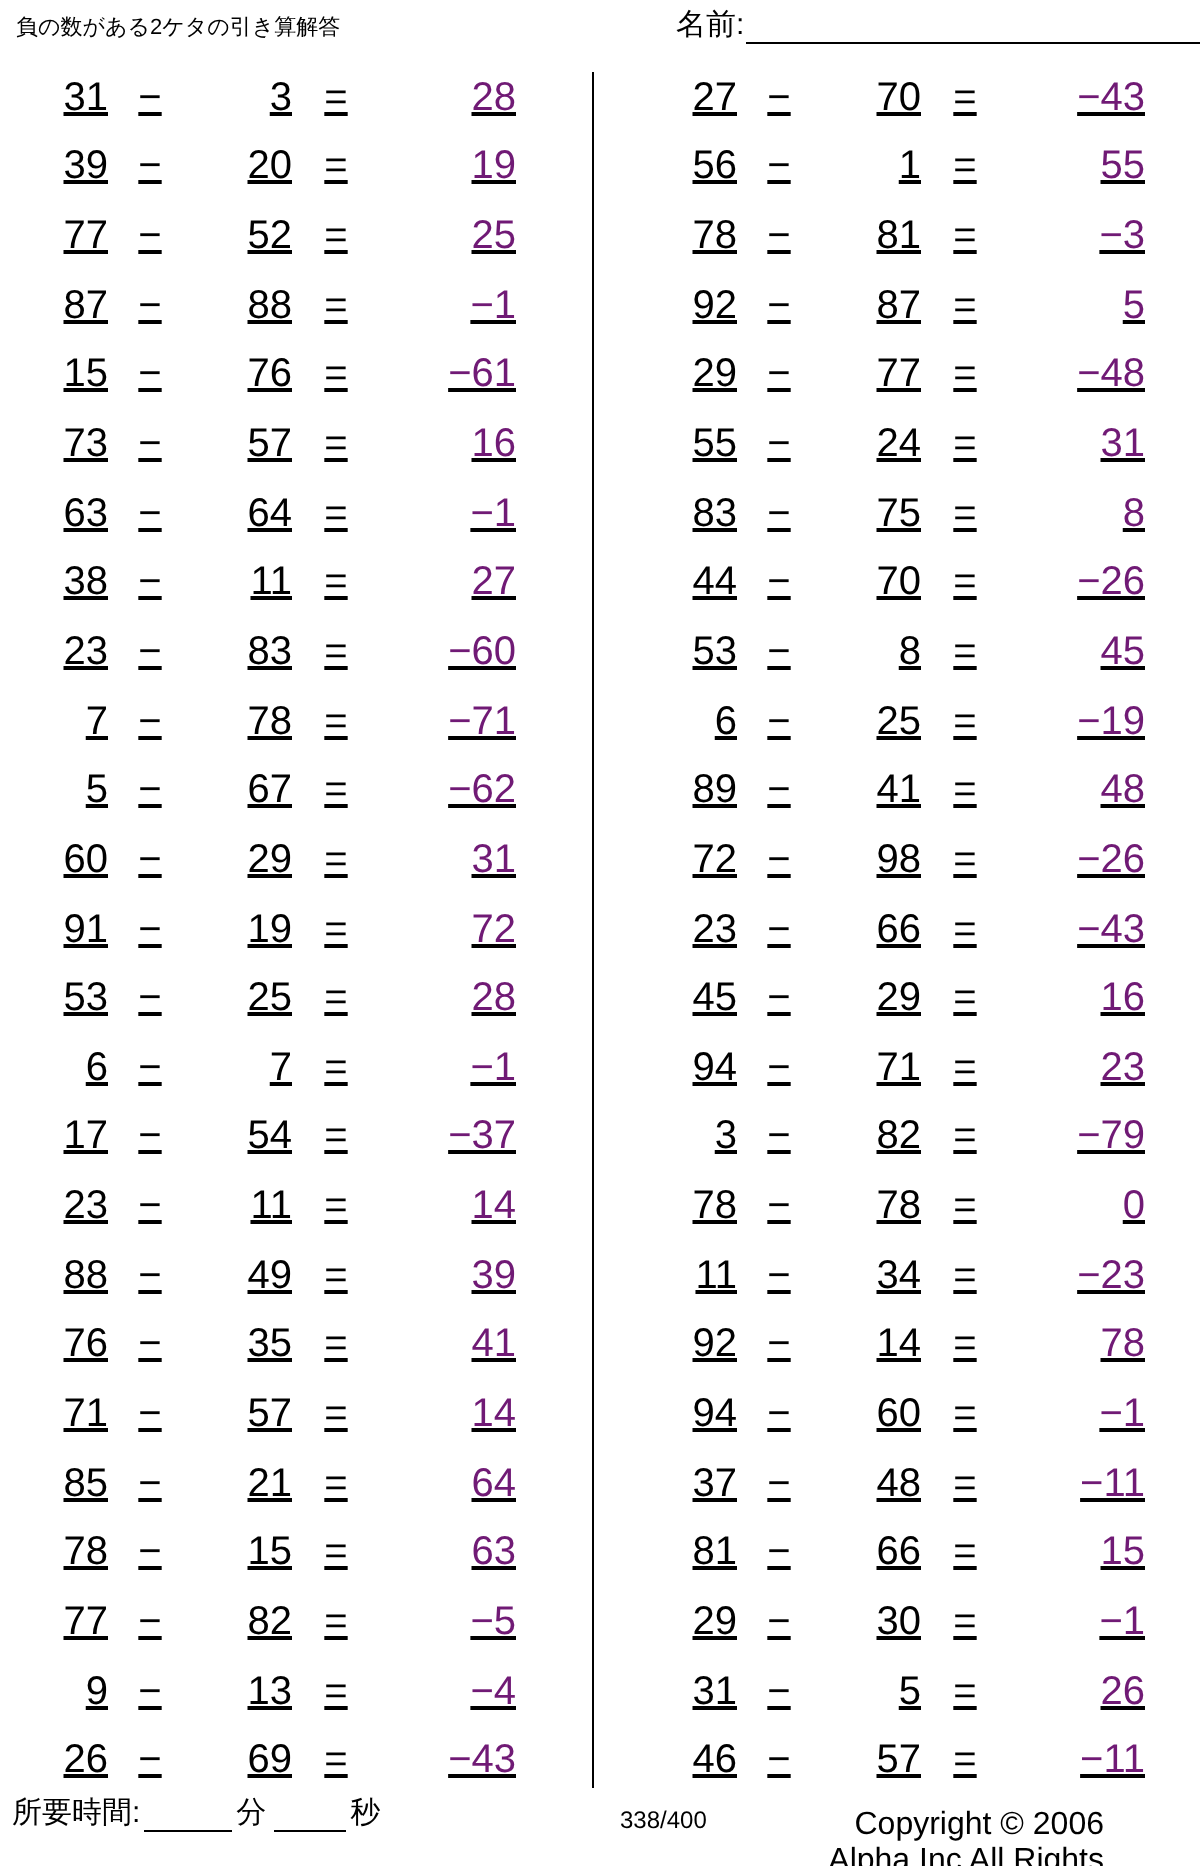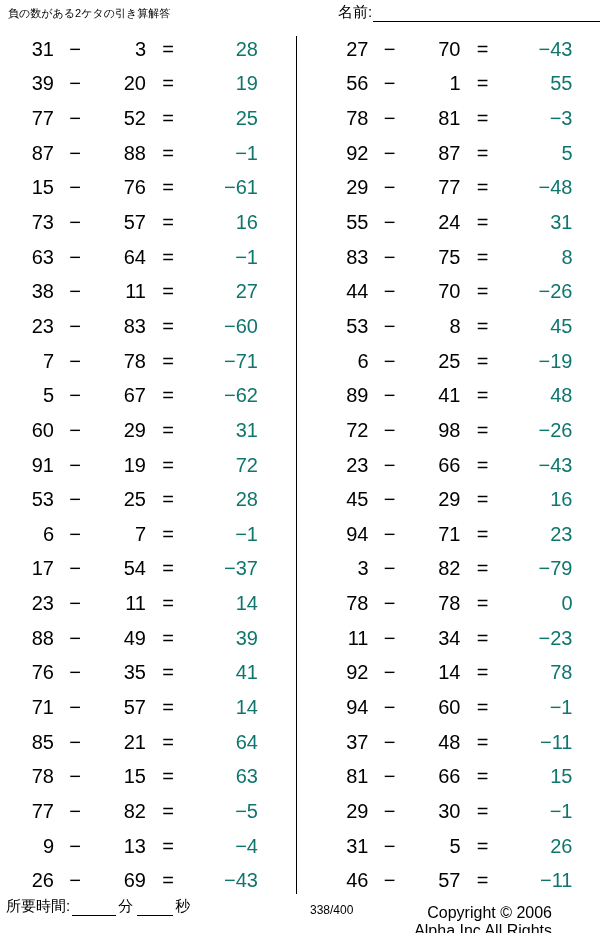--- a/index.html
+++ b/index.html
@@ -79,30 +79,31 @@
     height: 858px;
   }
   .col-right {
     padding-left: 14px;
   }
   .row {
     height: 36.1px;
     display: flex;
     align-items: center;
     font-size: 20px;
+    text-decoration: underline;
   }
   .cell {
     text-align: right;
     font-variant-numeric: tabular-nums;
   }
   .operand1 { width: 48px; }
   .opsign   { width: 42px; text-align: center; }
   .operand2 { width: 50px; }
   .eqsign   { width: 44px; text-align: center; }
-  .answer   { width: 68px; color: #0f766e; }
+  .answer   { width: 68px; color: #701a75; }
   
   .footer {
     position: absolute;
     left: 0;
     bottom: 6px;
     width: 552px;
     height: 30px;
   }
   .time-area {
     position: absolute;

